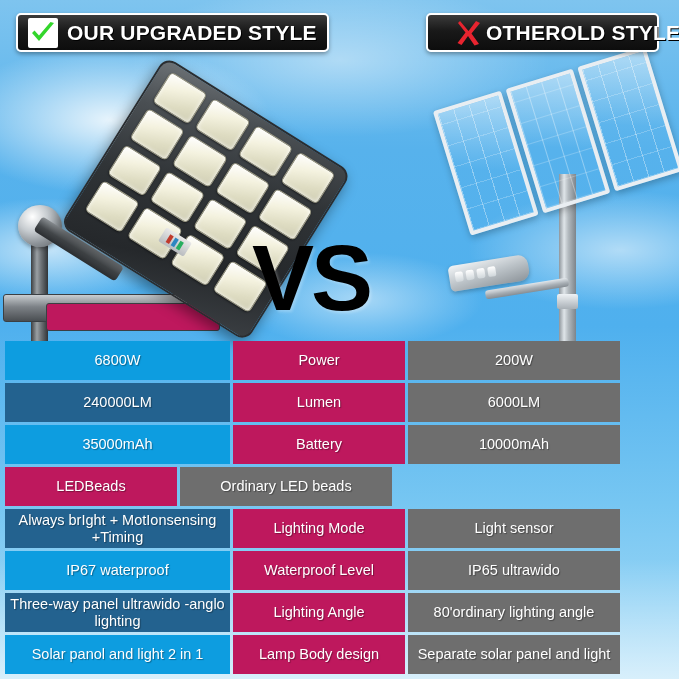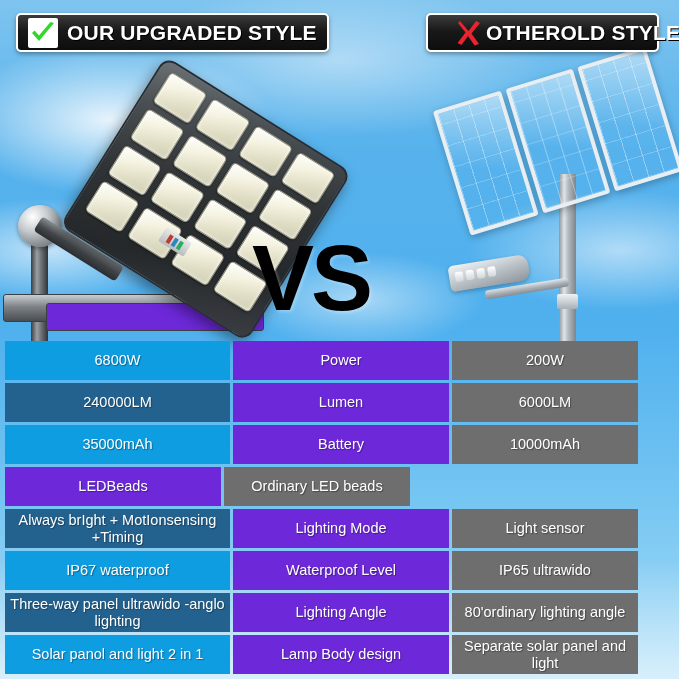--- a/index.html
+++ b/index.html
@@ -103,22 +103,22 @@
   .vs{position:absolute;left:252px;top:232px;font-size:93px;font-weight:bold;color:#000;
     letter-spacing:-3px;line-height:1;text-shadow:2px 2px 3px rgba(255,255,255,.25);}
 
   
   .table{position:absolute;left:5px;top:341px;width:669px;}
   .row{display:flex;gap:3px;margin-bottom:3px;}
   .cell{display:flex;align-items:center;justify-content:center;text-align:center;
     color:#ffffff;font-size:14.5px;line-height:1.12;height:39px;box-sizing:border-box;
     padding:7px 4px;text-shadow:1px 1px 1px rgba(0,0,0,.35);}
   .c1{width:225px;}
-  .c2{width:216px;background:#6d28d9;}
-  .c3{width:186px;background:#6e6e6e;}
+  .c2{width:172px;background:#be185d;}
+  .c3{width:212px;background:#6e6e6e;}
   .odd .c1{background:#0d9de0;}
   .even .c1{background:#23628f;}
   .odd .c3{background:#6e6e6e;}
   .even .c3{background:#6e6e6e;}
 </style>
 </head>
 <body>
 
 <div class="canvas">
 

